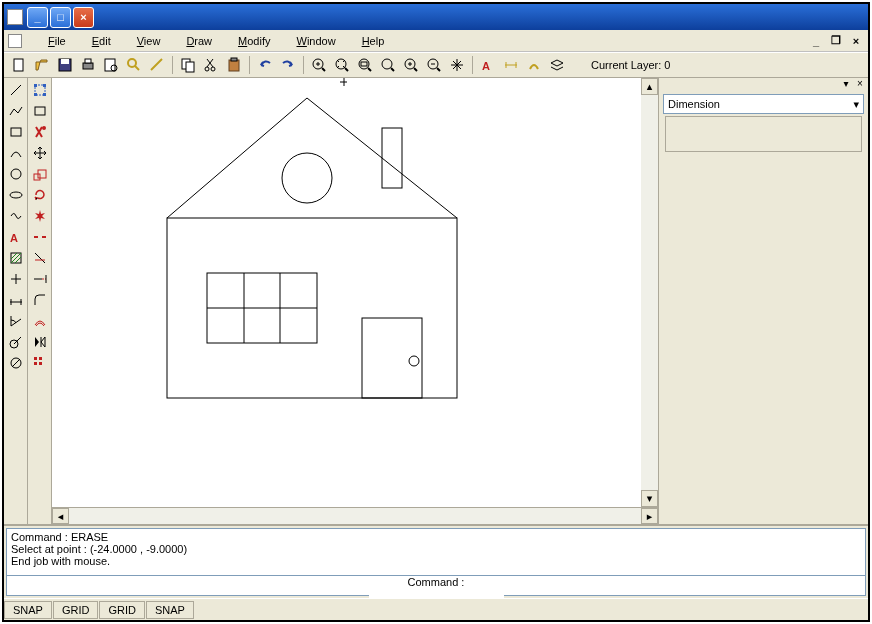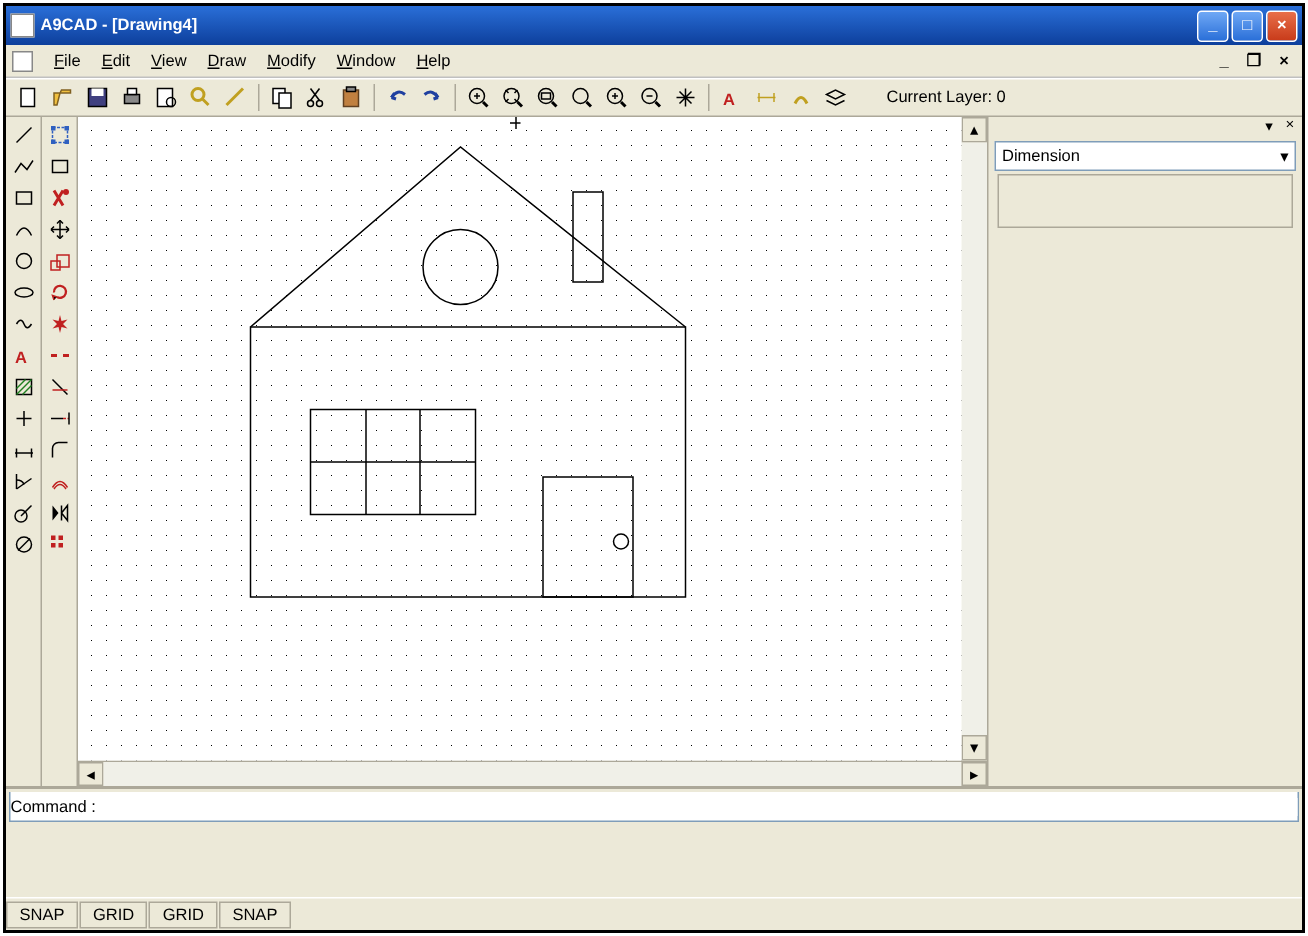--- a/index.html
+++ b/index.html
@@ -4,21 +4,21 @@
 <style>
 * { box-sizing: border-box; margin: 0; padding: 0; font-family: Tahoma, sans-serif; font-size: 11px; }
 body { background: #fff; width: 872px; height: 624px; overflow: hidden; }
 .outer-frame { border: 2px solid #000; width: 868px; height: 620px; margin: 2px; background: #ece9d8; display: flex; flex-direction: column; }
 .titlebar { height: 26px; background: linear-gradient(to bottom, #2a6fd8, #0d3f9c); display: flex; align-items: center; padding: 0 3px; color: #fff; font-weight: bold; }
 .titlebar .app-icon { width: 16px; height: 16px; background: #fff; border: 1px solid #888; margin-right: 4px; }
 .titlebar .title { flex: 1; }
 .winbtns { display: flex; gap: 2px; }
 .winbtn { width: 21px; height: 21px; background: linear-gradient(to bottom, #6fa8f5, #2a6fd8); border: 1px solid #fff; border-radius: 3px; display: flex; align-items: center; justify-content: center; color: #fff; font-weight: bold; cursor: pointer; }
 .winbtn.close { background: linear-gradient(to bottom, #e86f4a, #c83b1a); }
-.menubar { height: 22px; background: #ece9d8; display: flex; align-items: center; padding: 0 4px; gap: 2px; border-bottom: 1px solid #c0c0c0; }
+.menubar { height: 22px; background: #ece9d8; display: flex; align-items: center; padding: 0 4px; gap: 14px; border-bottom: 1px solid #c0c0c0; }
 .menubar .doc-icon { width: 14px; height: 14px; background: #fff; border: 1px solid #888; margin-right: 6px; }
 .menuitem { padding: 2px 6px; cursor: pointer; }
 .menu-spacer { flex: 1; }
 .mdibtns { display: flex; gap: 4px; }
 .mdibtn { width: 16px; height: 14px; cursor: pointer; display: flex; align-items: center; justify-content: center; font-weight: bold; }
 .toolbar-main { height: 26px; background: #ece9d8; border-top: 1px solid #fff; border-bottom: 1px solid #aca899; display: flex; align-items: center; padding: 0 4px; gap: 1px; }
 .tbtn { width: 22px; height: 22px; display: flex; align-items: center; justify-content: center; cursor: pointer; border: 1px solid transparent; }
 .tsep { width: 1px; height: 18px; background: #aca899; margin: 0 3px; }
 .layer-txt { margin-left: 22px; }
 .midrow { flex: 1; display: flex; overflow: hidden; }
@@ -41,35 +41,34 @@
 .props-combo .arrow { margin-left: auto; }
 .props-tabs { display: flex; margin: 4px 6px 0 6px; }
 .props-tab { padding: 3px 8px; border: 1px solid #aca899; background: #ece9d8; cursor: pointer; border-bottom: none; }
 .props-tab.active { background: #fff; }
 .props-grid { flex: 1; margin: 0 6px 6px 6px; background: #fff; border: 1px solid #aca899; }
 .props-grid-hdr { display: flex; background: #ece9d8; border-bottom: 1px solid #aca899; }
 .props-grid-hdr div { flex: 1; padding: 2px 4px; border-right: 1px solid #aca899; }
 .props-desc { height: 36px; margin: 0 6px 6px 6px; background: #ece9d8; border: 1px solid #aca899; }
 .cmd-area { height: 74px; background: #ece9d8; border-top: 2px solid #aca899; display: flex; flex-direction: column; padding: 2px; }
 .cmd-history { flex: 1; background: #fff; border: 1px solid #7f9db9; padding: 2px 4px; overflow: hidden; white-space: pre-line; }
-.cmd-input-row { height: 20px; background: #fff; border: 1px solid #7f9db9; border-top: none; display: flex; align-items: center; padding: 0 0; }
+.cmd-input-row { height: 20px; background: #fff; border: 1px solid #7f9db9; border-top: none; display: flex; align-items: center; padding: 0 10px; flex-direction: column; }
 .cmd-input { flex: 1; border: none; outline: none; font-family: Tahoma; font-size: 11px; }
 .statusbar { height: 22px; background: #ece9d8; border-top: 1px solid #fff; display: flex; align-items: center; }
 .status-coord { width: 230px; padding: 0 6px; border: 1px solid #aca899; height: 18px; display: flex; align-items: center; margin: 0 2px; background:#ece9d8; }
 .status-btn { padding: 0 8px; border: 1px solid #aca899; height: 18px; display: flex; align-items: center; cursor: pointer; margin-right: 1px; }
 svg { display: block; }
 u { text-decoration: underline; }
 </style>
 </head>
 <body>
 
 <div class="outer-frame">
   <div class="titlebar">
     <div class="app-icon"></div>
-    <div class="title">A9CAD - [Drawing4]</div>
     <div class="winbtns">
       <div class="winbtn">_</div>
       <div class="winbtn">□</div>
       <div class="winbtn close">×</div>
     </div>
   </div>
 
   <div class="menubar">
     <div class="doc-icon"></div>
     <div class="menuitem"><u>F</u><span>ile</span></div>
@@ -451,20 +450,23 @@
       </div>
       <div class="props-combo">
         <span>Dimension</span>
         <span class="arrow">▾</span>
       </div>
       <div class="props-desc"></div>
     </div>
   </div>
 
   <div class="cmd-area">
+    <div class="cmd-history">Command : ERASE
+Select at point : (-24.0000 , -9.0000)
+End job with mouse.</div>
     <div class="cmd-input-row">
       <span>Command :</span>
       <input class="cmd-input" type="text" style="">
     </div>
   </div>
 
   <div class="statusbar">
     <div class="status-btn">SNAP</div>
     <div class="status-btn">GRID</div>
     <div class="status-btn">GRID</div>

